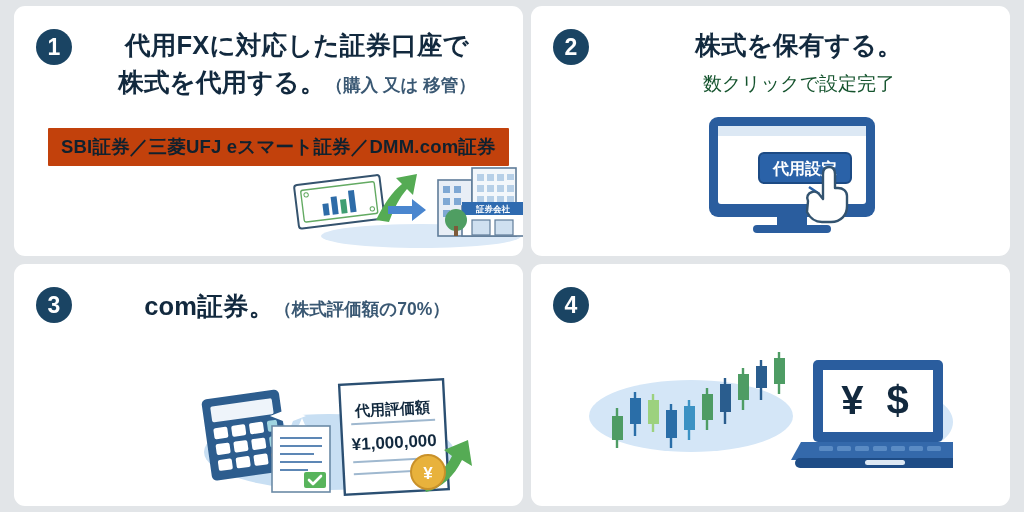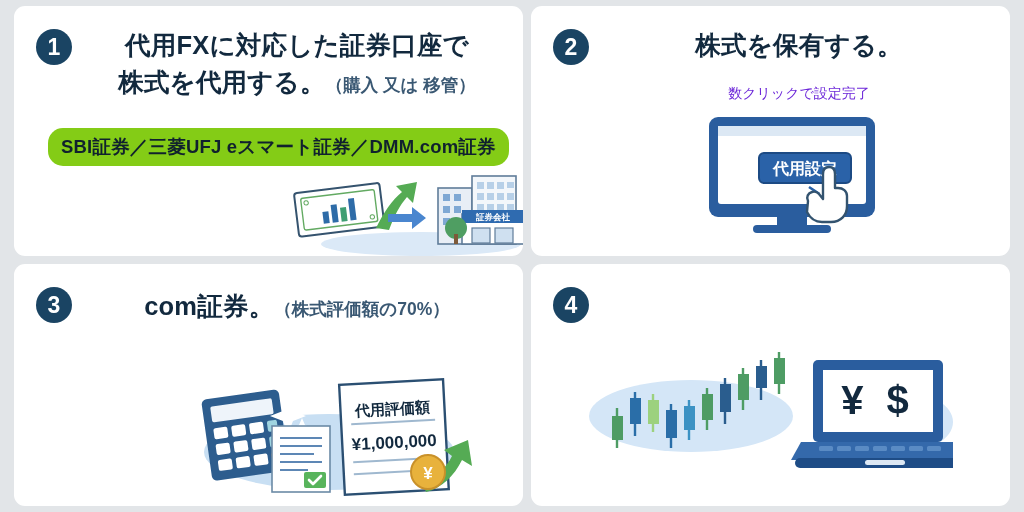--- a/index.html
+++ b/index.html
@@ -67,33 +67,33 @@
   }
   .line2 { margin-top: 3px; }
   .paren {
     color: #3a5873;
     font-size: 17.5px;
     font-weight: bold;
     letter-spacing: 0;
     margin-top: 48px;
   }
   .sub {
-    color: #6d28d9;
-    font-size: 14px;
+    color: #14532d;
+    font-size: 19px;
     line-height: 27px;
-    margin-top: 18px;
+    margin-top: 8px;
     white-space: nowrap;
   }
 
   .badge {
     position: absolute;
     left: 34px;
     top: 122px;
-    background: #84cc16;
-    border-radius: 15px;
+    background: #c2410c;
+    border-radius: 1px;
     padding: 6px 13px 7px;
     color: #10212e;
     font-size: 18.5px;
     font-weight: bold;
     letter-spacing: .2px;
     white-space: nowrap;
   }
 
   .art { position: absolute; }
   .art svg { display: block; }
@@ -107,21 +107,21 @@
     <div class="head">
       <div class="num">1</div>
       <div class="htxt">
         <div class="line1">代用FXに対応した証券口座で</div>
         <div class="line2"><span>株式を代用する。</span><span class="paren">（購入 又は 移管）</span></div>
       </div>
     </div>
 
     <div class="badge">SBI証券／三菱UFJ eスマート証券／DMM.com証券</div>
 
-    <div class="art" style="left:262px; top:160px;">
+    <div class="art" style="left:262px; top:152px;">
       <svg width="250" height="92" viewBox="0 0 250 92">
         <ellipse cx="145" cy="78" rx="100" ry="12" fill="#dbe9f7"></ellipse>
 
         <g transform="rotate(-7 62 42)">
           <rect x="20" y="22" width="86" height="44" rx="3" fill="#ffffff" stroke="#35536e" stroke-width="2"></rect>
           <rect x="26" y="28" width="74" height="32" rx="2" fill="none" stroke="#63aa62" stroke-width="1.4"></rect>
           <circle cx="31" cy="33" r="2.2" fill="none" stroke="#63aa62" stroke-width="1"></circle>
           <circle cx="95" cy="55" r="2.2" fill="none" stroke="#63aa62" stroke-width="1"></circle>
           <rect x="46" y="44" width="6" height="12" fill="#2e6ca8"></rect>
           <rect x="55" y="38" width="6" height="18" fill="#2e6ca8"></rect>

